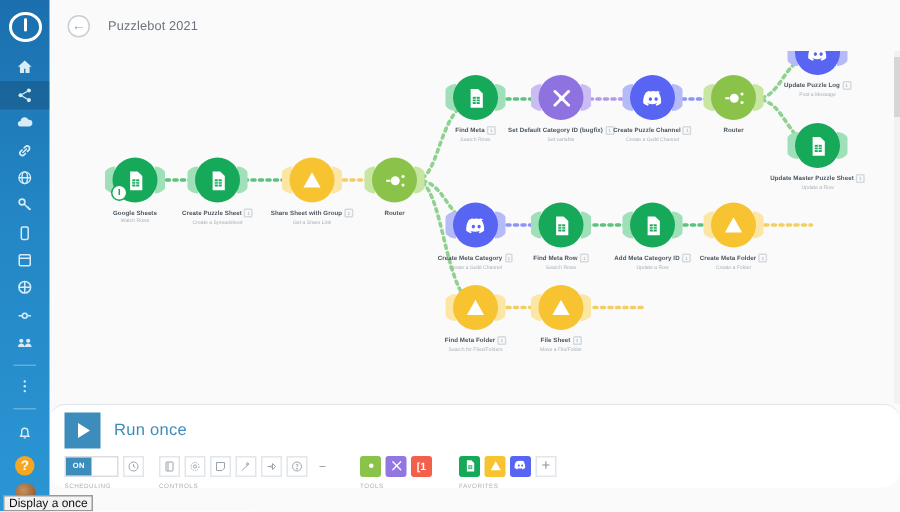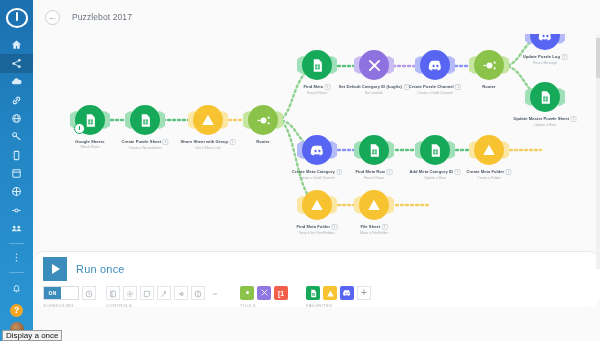--- a/index.html
+++ b/index.html
@@ -118,21 +118,21 @@
 
   
   .c-sheets  { background: #17a95a; }
   .c-drive   { background: #f7c331; }
   .c-router  { background: #8bc34a; }
   .c-discord { background: #5865f2; }
   .c-tools   { background: #8e72e0; }
 
   
   #bottom {
-    position: absolute; left: 33px; top: 251px;
+    position: absolute; left: 33px; top: 269px;
     width: 567px; height: 56px;
     background: #fff;
     border-top: 1px solid #e6e9ec;
     z-index: 25;
     border-radius: 11px;
   }
   .runrow { display: flex; align-items: center; padding: 5px 0 0 10px; }
   .run-btn {
     width: 24px; height: 24px; background: #3c8dbc;
     display: flex; align-items: center; justify-content: center;
@@ -324,21 +324,21 @@
             </svg>
         </span>
       </div>
       <div class="sb-help">?</div>
       <div class="sb-avatar"></div>
     </div>
   </div>
 
   <div id="topbar">
     <div class="back-btn">←</div>
-    <div class="scenario-title">Puzzlebot 2017</div>
+    <div class="scenario-title">Puzzlebot 2021</div>
   </div>
 
   <div id="canvas">
     <svg class="links">
       <defs>
         <g id="dotpat"></g>
       </defs>
 
       <g stroke-linecap="round" stroke-dasharray="2 3" stroke-width="2.4" fill="none">
         <path d="M73 86 L108 86" stroke="#5ec27f"></path>

